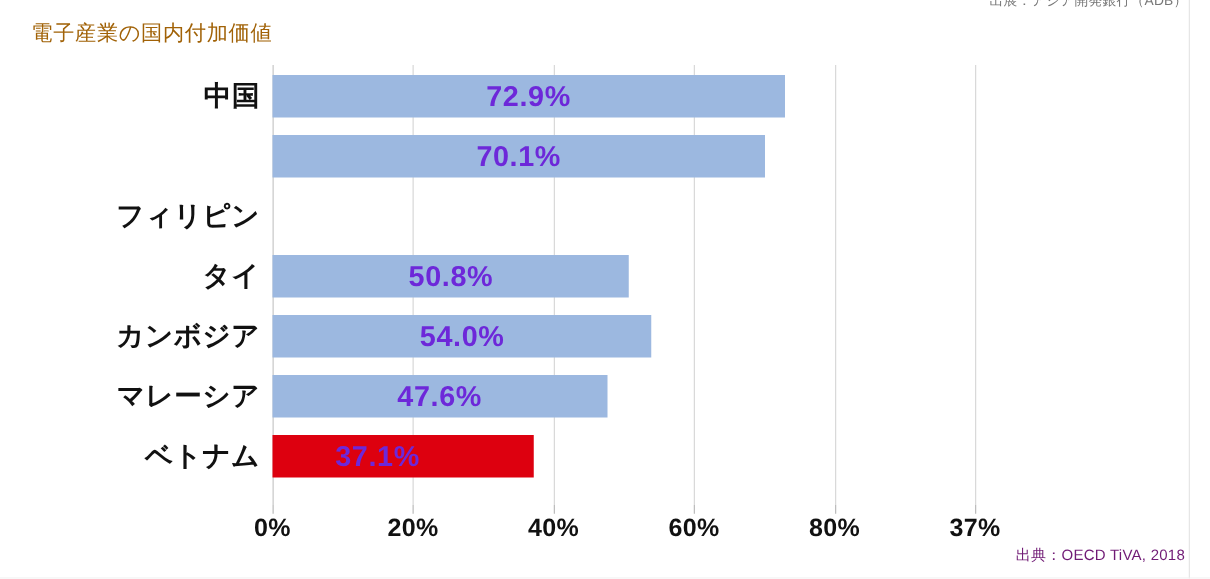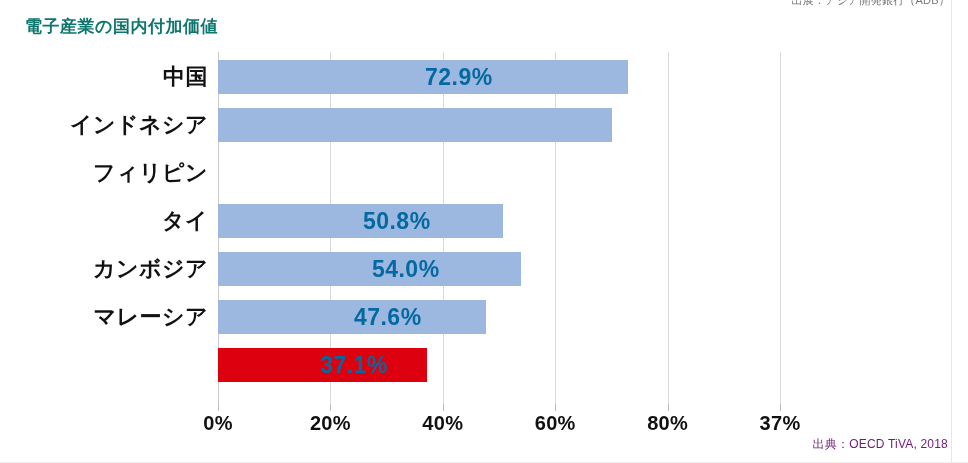--- a/index.html
+++ b/index.html
@@ -47,22 +47,22 @@
     white-space: nowrap;
     letter-spacing: 0.2px;
   }
 
   
   #chart-title {
     position: absolute;
     left: 25px;
     top: 15px;
     font-size: 17px;
-    font-weight: bold;
-    color: #0f766e;
+    font-weight: normal;
+    color: #a16207;
     letter-spacing: 0.5px;
     white-space: nowrap;
   }
 
   
   #plot {
     position: absolute;
     left: 218px;
     top: 52px;
     width: 562px;   
@@ -94,27 +94,26 @@
     background: #9cb8e0;
   }
   .bar.highlight {
     background: #dd000f;
   }
   .bar-value {
     position: absolute;
     top: 0;
     height: 34px;
     line-height: 34px;
-    color: #0369a1;
+    color: #6d28d9;
     font-size: 23px;
     font-weight: bold;
     letter-spacing: 0.5px;
     text-align: center;
     white-space: nowrap;
-    padding-left: 36px;
   }
 
   
   .cat-label {
     position: absolute;
     right: 0;
     height: 34px;
     line-height: 34px;
     font-size: 22px;
     font-weight: bold;
@@ -175,56 +174,57 @@
 
   <div id="panel-border-right"></div>
   <div id="panel-border-bottom"></div>
 
   <div id="source-top">出展：アジア開発銀行（ADB）</div>
 
   <div id="chart-title">電子産業の国内付加価値</div>
 
   <div id="cat-axis">
       <div class="cat-label" style="top: 8px;">中国</div>
-      <div class="cat-label" style="top: 56px;">インドネシア</div>
       <div class="cat-label" style="top: 104px;">フィリピン</div>
       <div class="cat-label" style="top: 152px;">タイ</div>
       <div class="cat-label" style="top: 200px;">カンボジア</div>
       <div class="cat-label" style="top: 248px;">マレーシア</div>
+      <div class="cat-label" style="top: 296px;">ベトナム</div>
     </div>
 
   <div id="plot">
       <div class="gridline axis-zero" style="left: 0px;"></div>
       <div class="gridline" style="left: 112.4px;"></div>
       <div class="gridline" style="left: 224.8px;"></div>
       <div class="gridline" style="left: 337.2px;"></div>
       <div class="gridline" style="left: 449.6px;"></div>
       <div class="gridline" style="left: 562px;"></div>
       <div class="bar-row" style="top: 8px;">
         <div class="bar" style="width: 409.698px;"></div>
         <div class="bar-value" style="left: 0px; width: 409.698px;">72.9%</div>
       </div>
       <div class="bar-row" style="top: 56px;">
         <div class="bar" style="width: 393.962px;"></div>
+        <div class="bar-value" style="left: 0px; width: 393.962px;">70.1%</div>
       </div>
       <div class="bar-row" style="top: 152px;">
         <div class="bar" style="width: 285.496px;"></div>
         <div class="bar-value" style="left: 0px; width: 285.496px;">50.8%</div>
       </div>
       <div class="bar-row" style="top: 200px;">
         <div class="bar" style="width: 303.48px;"></div>
         <div class="bar-value" style="left: 0px; width: 303.48px;">54.0%</div>
       </div>
       <div class="bar-row" style="top: 248px;">
         <div class="bar" style="width: 267.512px;"></div>
         <div class="bar-value" style="left: 0px; width: 267.512px;">47.6%</div>
       </div>
       <div class="bar-row" style="top: 296px;">
         <div class="bar highlight" style="width: 208.502px;"></div>
-        <div class="bar-value" style="left: 16px; width: 168px;">37.1%</div>
+        <div class="bar-value" style="left: 0px; width: 168px;">37.1%</div>
       </div>
     </div>
 
   <div id="xaxis">
       <div class="tick-mark" style="left: 0px;"></div>
       <div class="tick-label" style="left: -45px; width: 90px;">0%</div>
       <div class="tick-mark" style="left: 112.4px;"></div>
       <div class="tick-label" style="left: 67.4px; width: 90px;">20%</div>
       <div class="tick-mark" style="left: 224.8px;"></div>
       <div class="tick-label" style="left: 179.8px; width: 90px;">40%</div>

